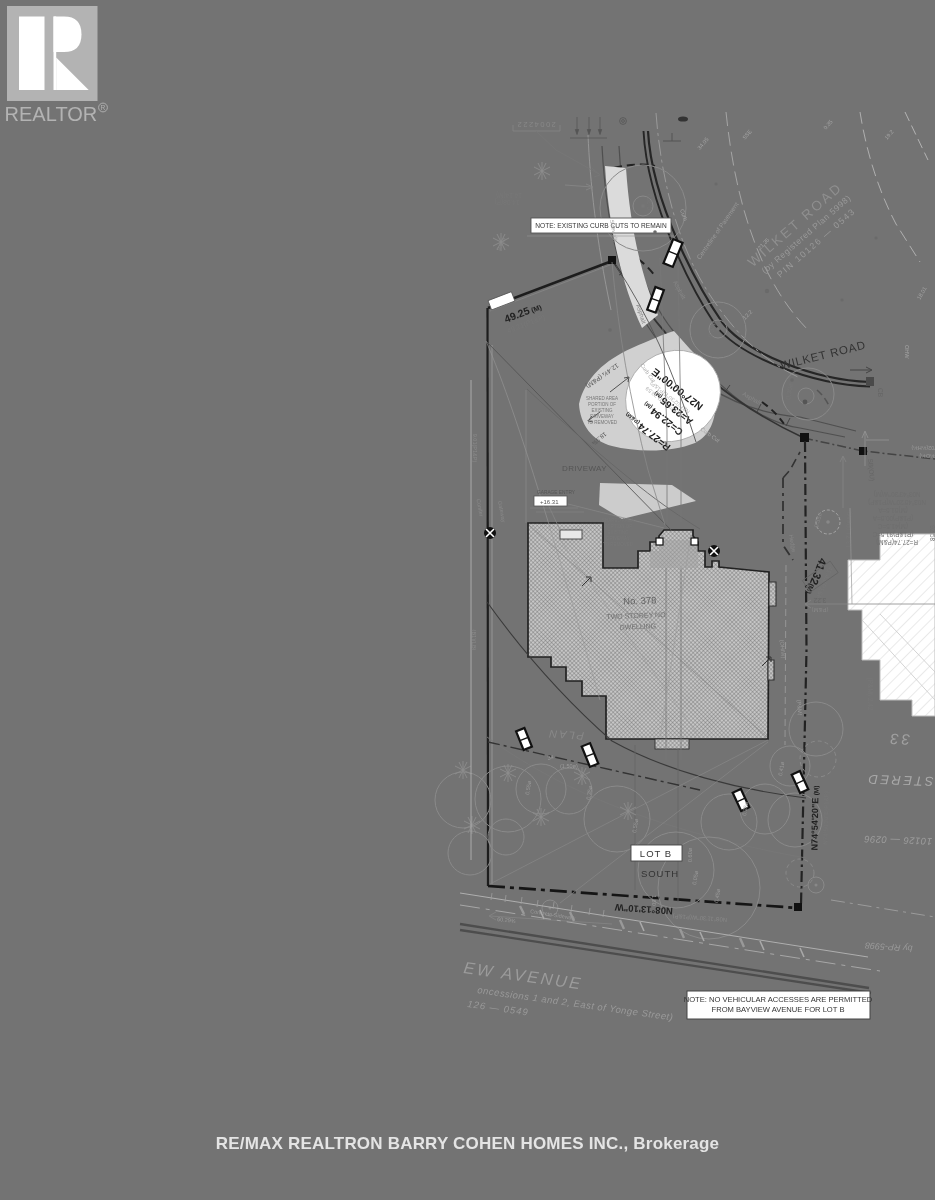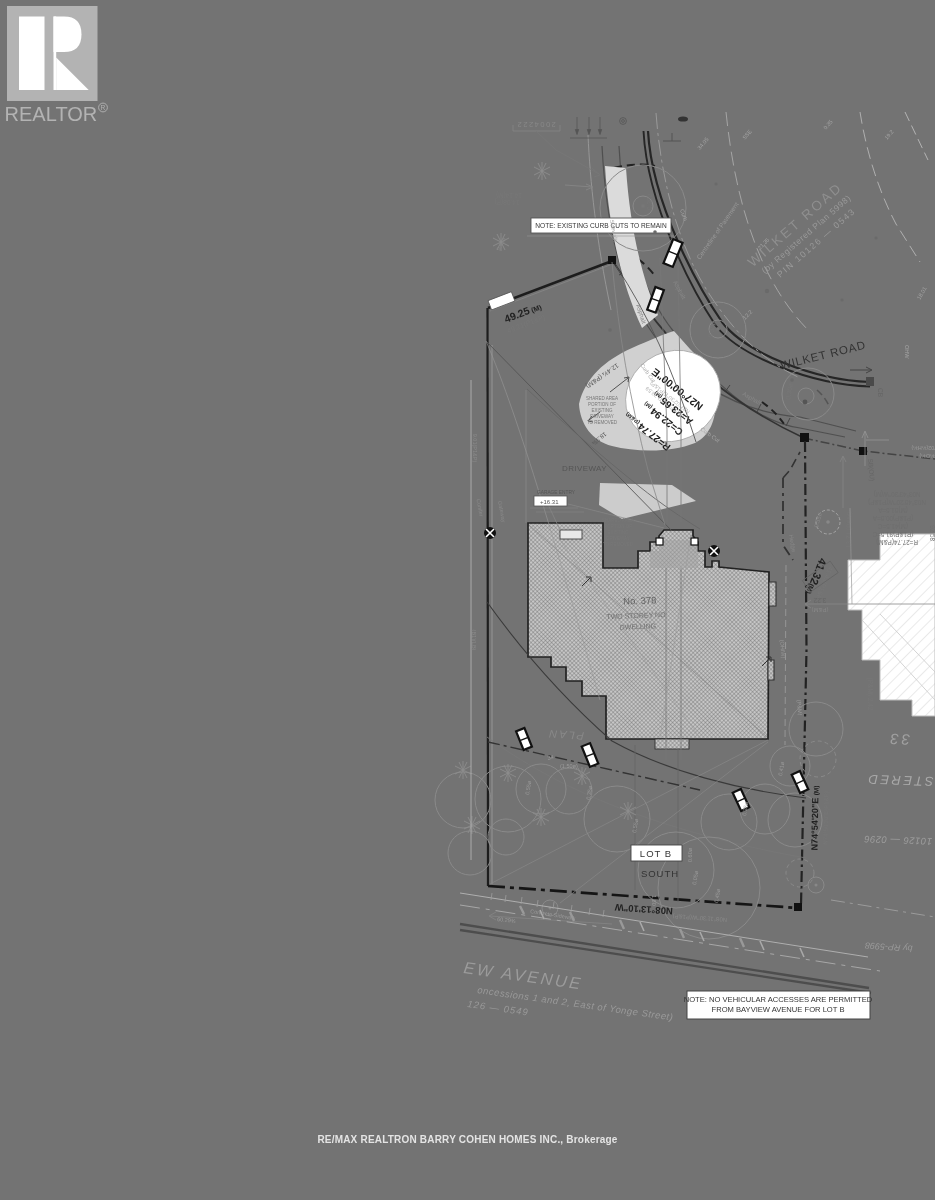--- a/index.html
+++ b/index.html
@@ -420,14 +420,14 @@
 <g id="lefttiny" fill="#8a8a8a" font-size="5.5">
   <text transform="translate(478,508) rotate(80)" text-anchor="middle">Conifer</text>
   <text transform="translate(500,512) rotate(80)" text-anchor="middle">Gateway</text>
   <text transform="translate(473,448) rotate(90)" text-anchor="middle">9.01(P1&amp;P)</text>
   <text transform="translate(472,640) rotate(90)" text-anchor="middle">(B1)(LB)</text>
   <text transform="translate(503,245) rotate(-60)" text-anchor="middle">0.40ø</text>
 </g>
 
 </svg>
 
-<div style="position:absolute;left:0;top:1134px;width:935px;text-align:center;font-size:10px;font-weight:bold;color:#e4e4e4;letter-spacing:0.2px;">RE/MAX REALTRON BARRY COHEN HOMES INC., Brokerage</div>
+<div style="position:absolute;left:0;top:1134px;width:935px;text-align:center;font-size:17px;font-weight:bold;color:#e4e4e4;letter-spacing:0.2px;">RE/MAX REALTRON BARRY COHEN HOMES INC., Brokerage</div>
 </div>
 
 </body></html>

